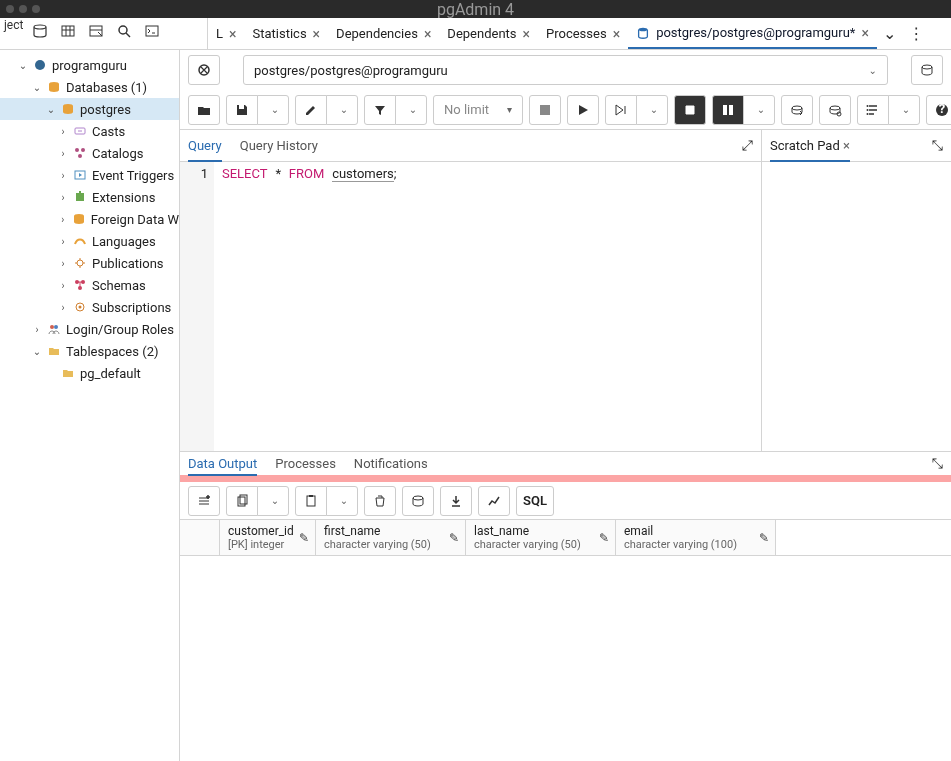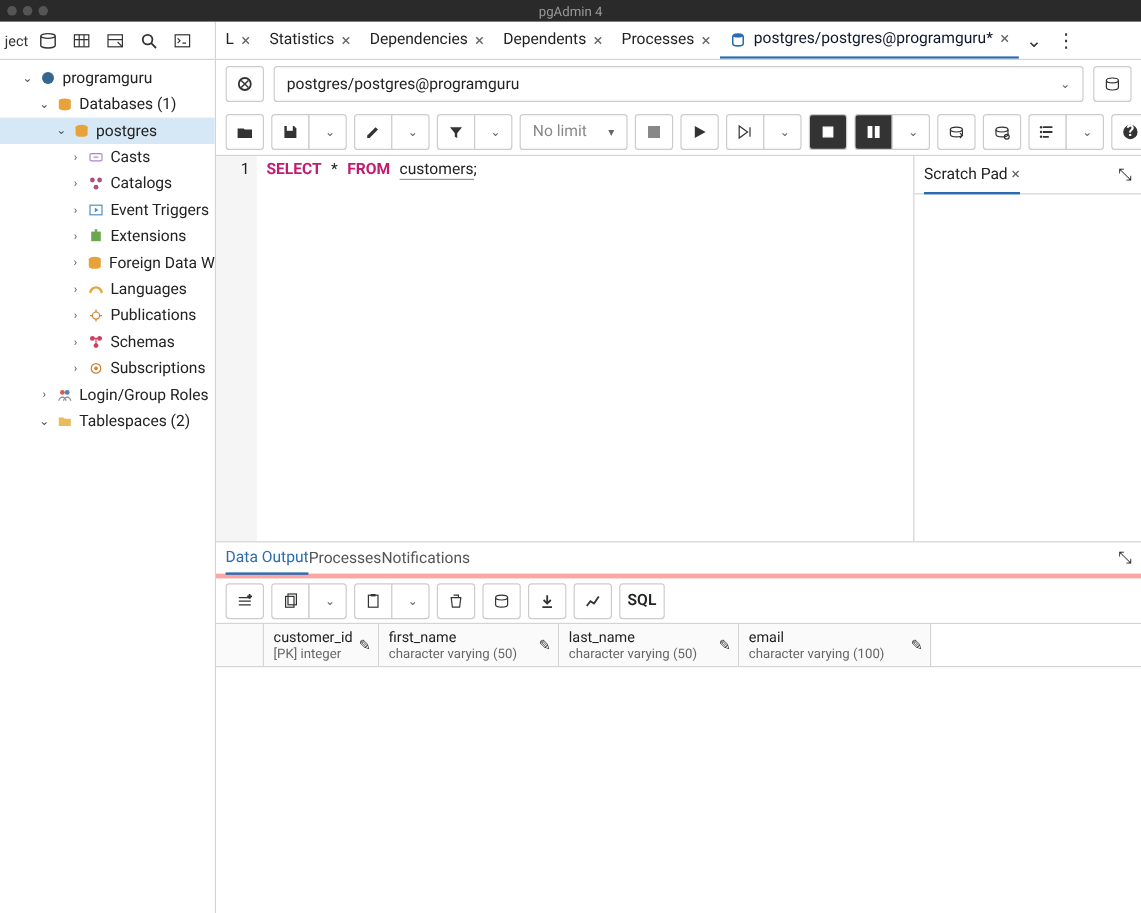--- a/index.html
+++ b/index.html
@@ -1,40 +1,40 @@
 <!DOCTYPE html>
 <html><head>
 <meta charset="utf-8">
 <style>
 *{box-sizing:border-box;margin:0;padding:0;font-family:-apple-system,BlinkMacSystemFont,"Segoe UI",Roboto,sans-serif;font-size:13px;color:#222}
 body{background:#fff;width:951px;height:761px;overflow:hidden;position:relative}
 .titlebar{height:18px;background:#2a2a2a;display:flex;align-items:center;justify-content:center;position:relative}
 .titlebar .dots{position:absolute;left:6px;display:flex;gap:5px}
 .titlebar .dot{width:8px;height:8px;border-radius:50%;background:#555}
-.titlebar .title{color:#999;font-size:11px}
+.titlebar .title{color:#999;font-size:16px}
 .toprow{height:32px;border-bottom:1px solid #d4d4d4;display:flex;align-items:center}
-.toprow .left{width:180px;display:flex;align-items:center;padding:0 4px;gap:2px;border-right:1px solid #d4d4d4;height:100%}
+.toprow .left{width:208px;display:flex;align-items:flex-start;padding:0 4px;gap:2px;border-right:1px solid #d4d4d4;height:100%}
 .toprow .left span{font-size:12px;color:#333}
 .iconbtn{width:26px;height:26px;display:flex;align-items:center;justify-content:center;border-radius:3px;cursor:pointer}
 .tabs{display:flex;align-items:center;height:100%;flex:1;overflow:hidden}
 .tab{display:flex;align-items:center;gap:6px;padding:0 8px;height:100%;cursor:pointer;white-space:nowrap}
 .tab .x{color:#666;font-size:14px}
 .tab.active{border-bottom:2px solid #2b6cb0}
 .tab.active .tlabel{color:#0f172a}
 .tab .dbicon{width:14px;height:14px}
 .chev{padding:0 6px;color:#333;font-size:16px}
 .body{display:flex;height:calc(761px - 18px - 32px)}
 .sidebar{width:180px;border-right:1px solid #d4d4d4;overflow:auto;padding-top:4px}
 .node{display:flex;align-items:center;gap:4px;padding:3px 0 3px 6px;cursor:pointer;white-space:nowrap}
 .node.selected{background:#d6e8f5}
 .node .tw{width:10px;text-align:center;color:#555;font-size:10px}
 .node .ic{width:16px;height:16px;display:flex;align-items:center;justify-content:center}
 .indent1{padding-left:18px}.indent2{padding-left:32px}.indent3{padding-left:46px}.indent4{padding-left:58px}
 .main{flex:1;display:flex;flex-direction:column;position:relative;overflow:hidden}
-.connrow{height:40px;display:flex;align-items:center;padding:6px 8px;gap:8px}
+.connrow{height:40px;display:flex;align-items:center;padding:6px 8px;gap:23px}
 .connbtn{width:32px;height:30px;border:1px solid #ccc;border-radius:3px;display:flex;align-items:center;justify-content:center;background:#fff;cursor:pointer}
 .connsel{flex:1;height:30px;border:1px solid #ccc;border-radius:3px;display:flex;align-items:center;padding:0 10px;justify-content:space-between;cursor:pointer}
 .toolbar{height:40px;display:flex;align-items:center;padding:4px 8px;gap:6px;border-bottom:1px solid #d4d4d4}
 .tbtn{height:30px;min-width:32px;border:1px solid #ccc;border-radius:3px;display:flex;align-items:center;justify-content:center;background:#fff;cursor:pointer;padding:0 6px}
 .tbtn.dark{background:#333;color:#fff}
 .tbtn.dark svg path,.tbtn.dark svg rect{fill:#fff}
 .tbtn .dd{margin-left:4px;font-size:10px;color:#666}
 .btngrp{display:flex}
 .btngrp .tbtn{border-radius:0;margin-left:-1px}
 .btngrp .tbtn:first-child{border-radius:3px 0 0 3px;margin-left:0}
@@ -42,25 +42,25 @@
 .editor-area{display:flex;flex:1;min-height:0}
 .editor-col{flex:1;display:flex;flex-direction:column;min-width:0}
 .scratch-col{width:190px;border-left:1px solid #d4d4d4;display:flex;flex-direction:column}
 .subtabs{height:32px;display:flex;align-items:center;border-bottom:1px solid #d4d4d4;padding:0 8px;gap:18px;position:relative}
 .subtab{height:100%;display:flex;align-items:center;cursor:pointer;color:#555}
 .subtab.active{color:#2b6cb0;border-bottom:2px solid #2b6cb0;margin-bottom:-1px}
 .expand{position:absolute;right:8px;cursor:pointer;font-size:14px}
 .codewrap{flex:1;display:flex;background:#fff;overflow:auto}
 .gutter{width:34px;background:#f5f5f5;text-align:right;padding:4px 6px 0 0;color:#999;font-family:Menlo,monospace;font-size:12px}
 .code{flex:1;padding:4px 8px;font-family:Menlo,monospace;font-size:13px}
-.kw{color:#c41a70;font-weight:bold}
+.kw{color:#c41a70;font-weight:normal}
 .ident{border-bottom:1px solid #999}
 .watermark{position:absolute;left:50%;top:400px;transform:translate(-50%,0);font-size:56px;font-weight:bold;color:rgba(80,100,220,0.12);letter-spacing:1px;pointer-events:none;white-space:nowrap}
 .results{border-top:1px solid #d4d4d4;height:310px;display:flex;flex-direction:column;background:#fff}
-.rtabs{height:30px;display:flex;align-items:center;padding:0 8px;gap:0;border-bottom:4px solid #fca5a5;position:relative}
+.rtabs{height:30px;display:flex;align-items:center;padding:0 8px;gap:18px;border-bottom:7px solid #fca5a5;position:relative}
 .rtoolbar{height:38px;display:flex;align-items:center;padding:4px 8px;gap:6px;border-bottom:1px solid #d4d4d4}
 .grid{flex:1;overflow:auto}
 .gridhead{display:flex;border-bottom:1px solid #d4d4d4}
 .ghcell{border-right:1px solid #d4d4d4;padding:4px 8px;position:relative;background:#fafafa}
 .ghcell .cname{font-weight:400;font-size:12px}
 .ghcell .ctype{font-size:11px;color:#666}
 .ghcell .pen{position:absolute;right:6px;top:50%;transform:translateY(-50%);font-size:12px;color:#333}
 .rownum{width:40px;border-right:1px solid #d4d4d4;background:#fafafa}
 svg{display:block}
 </style>
@@ -280,20 +280,29 @@
       </div>
     <div class="node indent2">
         <span class="tw">⌄</span>
         <span class="ic">
           <svg width="14" height="14">
             <path d="M2 4h4l1 1h5v6H2z" fill="#e8bc5a"></path>
           </svg>
         </span>
         <span>Tablespaces (2)</span>
       </div>
+    <div class="node indent3">
+        <span class="tw"></span>
+        <span class="ic">
+          <svg width="14" height="14">
+            <path d="M2 4h4l1 1h5v6H2z" fill="#e8bc5a"></path>
+          </svg>
+        </span>
+        <span>pg_default</span>
+      </div>
   </div>
 
   <div class="main">
     <div class="connrow">
       <div class="connbtn">
           <svg width="16" height="16">
             <circle cx="8" cy="8" r="5" fill="none" stroke="#333" stroke-width="1.5"></circle>
             <path d="M5 11l6-6M5 5l6 6" stroke="#333" stroke-width="1.2"></path>
           </svg>
         </div>
@@ -417,20 +426,25 @@
       <div class="tbtn">
           <svg width="14" height="14">
             <circle cx="7" cy="7" r="6" fill="#333"></circle>
             <text x="7" y="10" text-anchor="middle" fill="#fff" font-size="9" font-weight="bold">?</text>
           </svg>
         </div>
     </div>
 
     <div class="editor-area">
       <div class="editor-col">
+        <div class="subtabs">
+          <div class="subtab active">Query</div>
+          <div class="subtab">Query History</div>
+          <span class="expand">⤢</span>
+        </div>
         <div class="codewrap">
           <div class="gutter">
               <div>1</div>
             </div>
           <div class="code"><span class="kw">SELECT</span> <span>*</span> <span class="kw">FROM</span> <span class="ident">customers</span><span>;</span></div>
         </div>
       </div>
       <div class="scratch-col">
         <div class="subtabs">
           <div class="subtab active"><span>Scratch Pad</span>&nbsp;<span style="color:#666">×</span></div>

